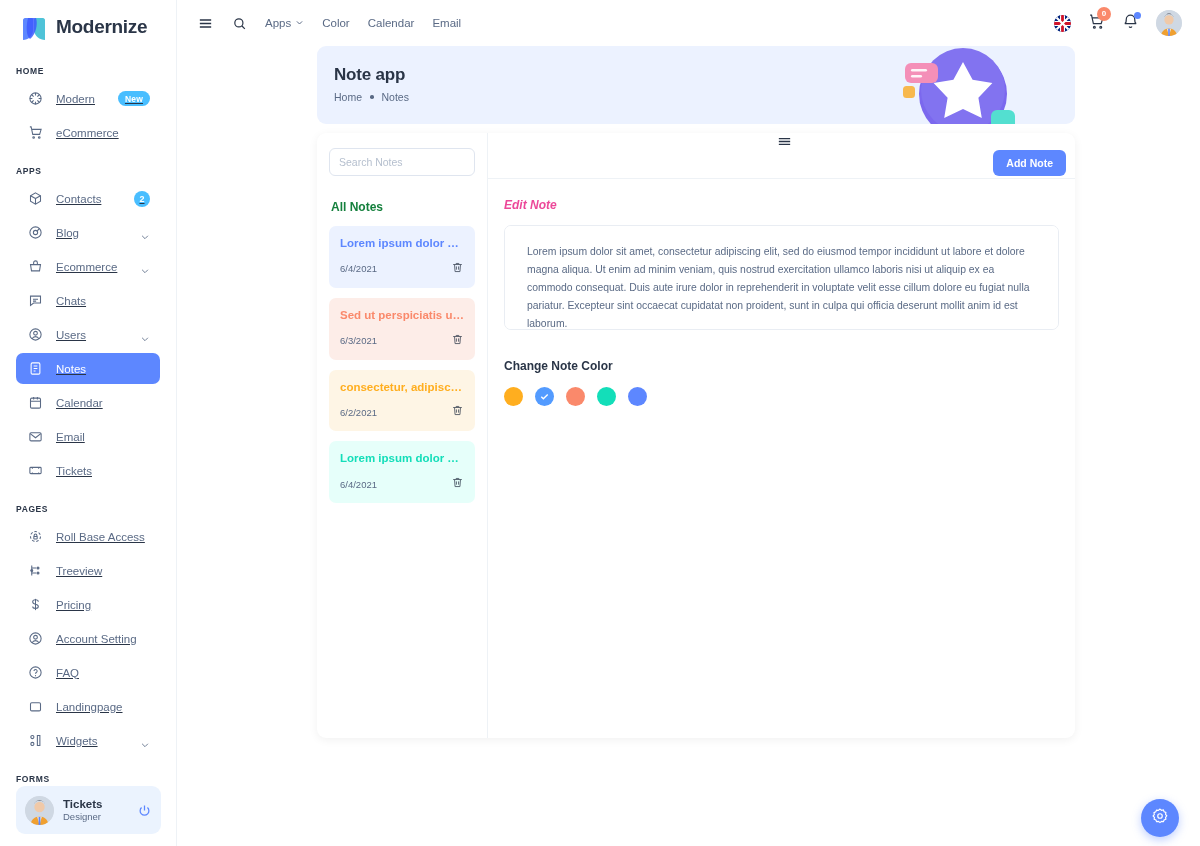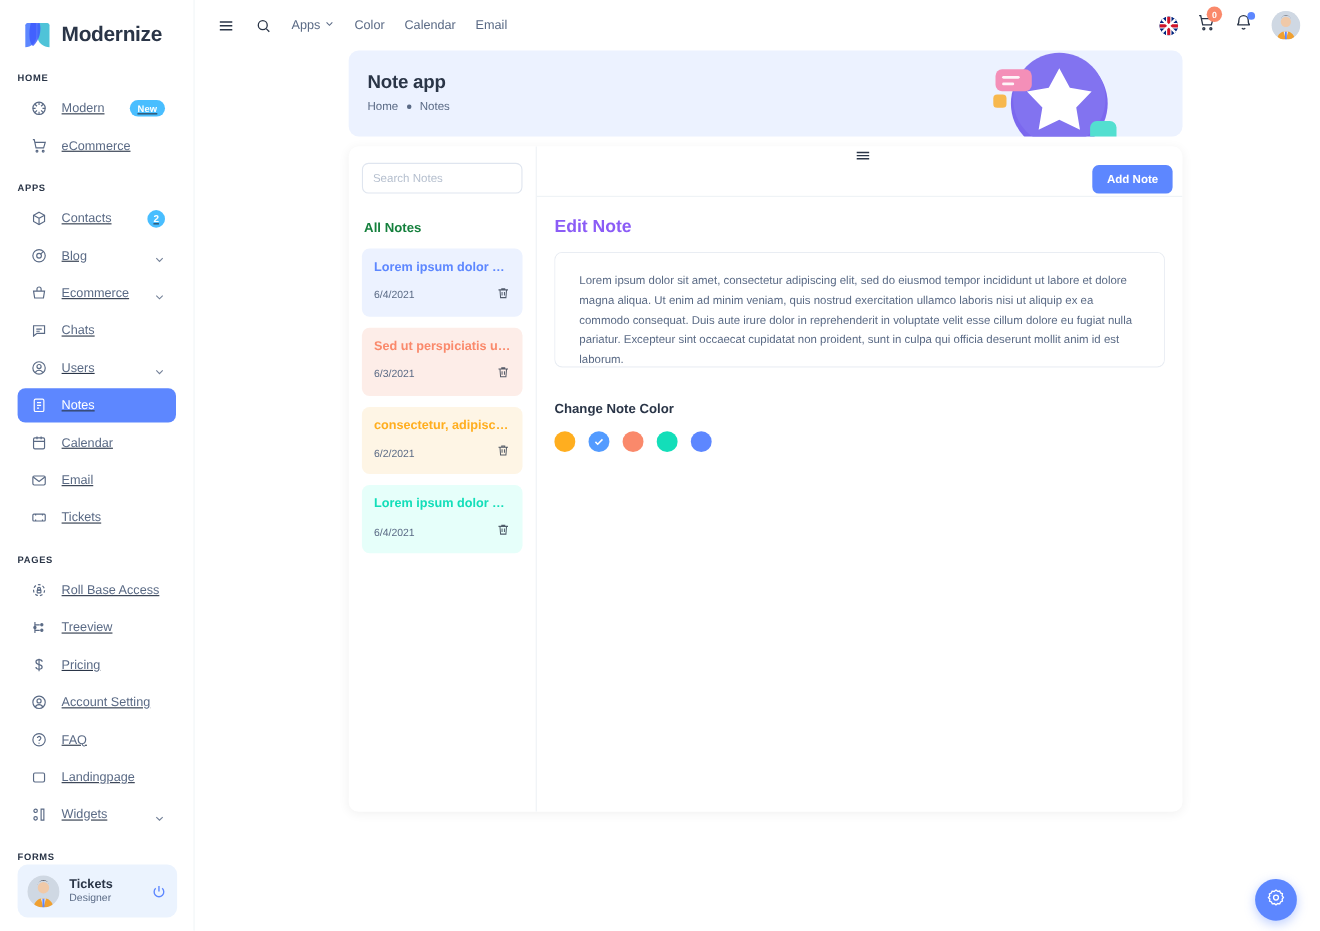--- a/index.html
+++ b/index.html
@@ -13,21 +13,21 @@
 
   
   #sidebar {
     position: absolute; left: 0; top: 0;
     width: 177px; height: 846px;
     background: #ffffff;
     border-right: 1px solid #eef2f6;
     overflow: hidden;
   }
   .brand {
-    display: flex; align-items: center; gap: 9px;
+    display: flex; align-items: flex-start; gap: 9px;
     padding: 16px 0 0 21px; height: 48px;
   }
   .brand-logo { width: 26px; height: 26px; position: relative; }
   .brand-name {
     font-size: 19px; font-weight: bold; letter-spacing: -.3px; color: #2a3547;
   }
   .nav-section {
     font-size: 8.5px; font-weight: bold; letter-spacing: .6px;
     color: #2a3547; padding: 0 0 0 16px; margin: 18px 0 7px 0;
     text-transform: uppercase;
@@ -155,21 +155,21 @@
     display: flex; align-items: center; padding: 0 9px 0 15px; flex-direction: column;
   }
   .hamburger-sm { color: #2a3547; cursor: pointer; display: flex; }
   .add-note-btn {
     margin-left: auto; background: #5d87ff; color: #fff;
     border: none; border-radius: 6px; height: 26px; padding: 0 13px;
     font-size: 10.5px; font-weight: bold; cursor: pointer;
     font-family: "Liberation Sans", sans-serif;
   }
   .nr-body { padding: 19px 16px 0 16px; }
-  .edit-title { font-size: 16px; font-weight: bold; color: #8b5cf6; margin-bottom: 13px; }
+  .edit-title { font-size: 12px; font-weight: bold; color: #ec4899; margin-bottom: 13px; font-style: italic; }
   .note-textarea {
     width: 100%; height: 105px; border: 1px solid #e9edf3; border-radius: 7px;
     padding: 17px 22px 0 22px; font-size: 10.4px; line-height: 1.72;
     color: #5a6a85; font-family: "Liberation Sans", sans-serif;
     resize: none; outline: none; background: #fff;
   }
   .color-title { font-size: 12px; font-weight: bold; color: #2a3547; margin: 25px 0 0 0; }
   .swatches { display: flex; gap: 12px; margin-top: 14px; }
   .swatch {
     width: 19px; height: 19px; border-radius: 50%; cursor: pointer;

